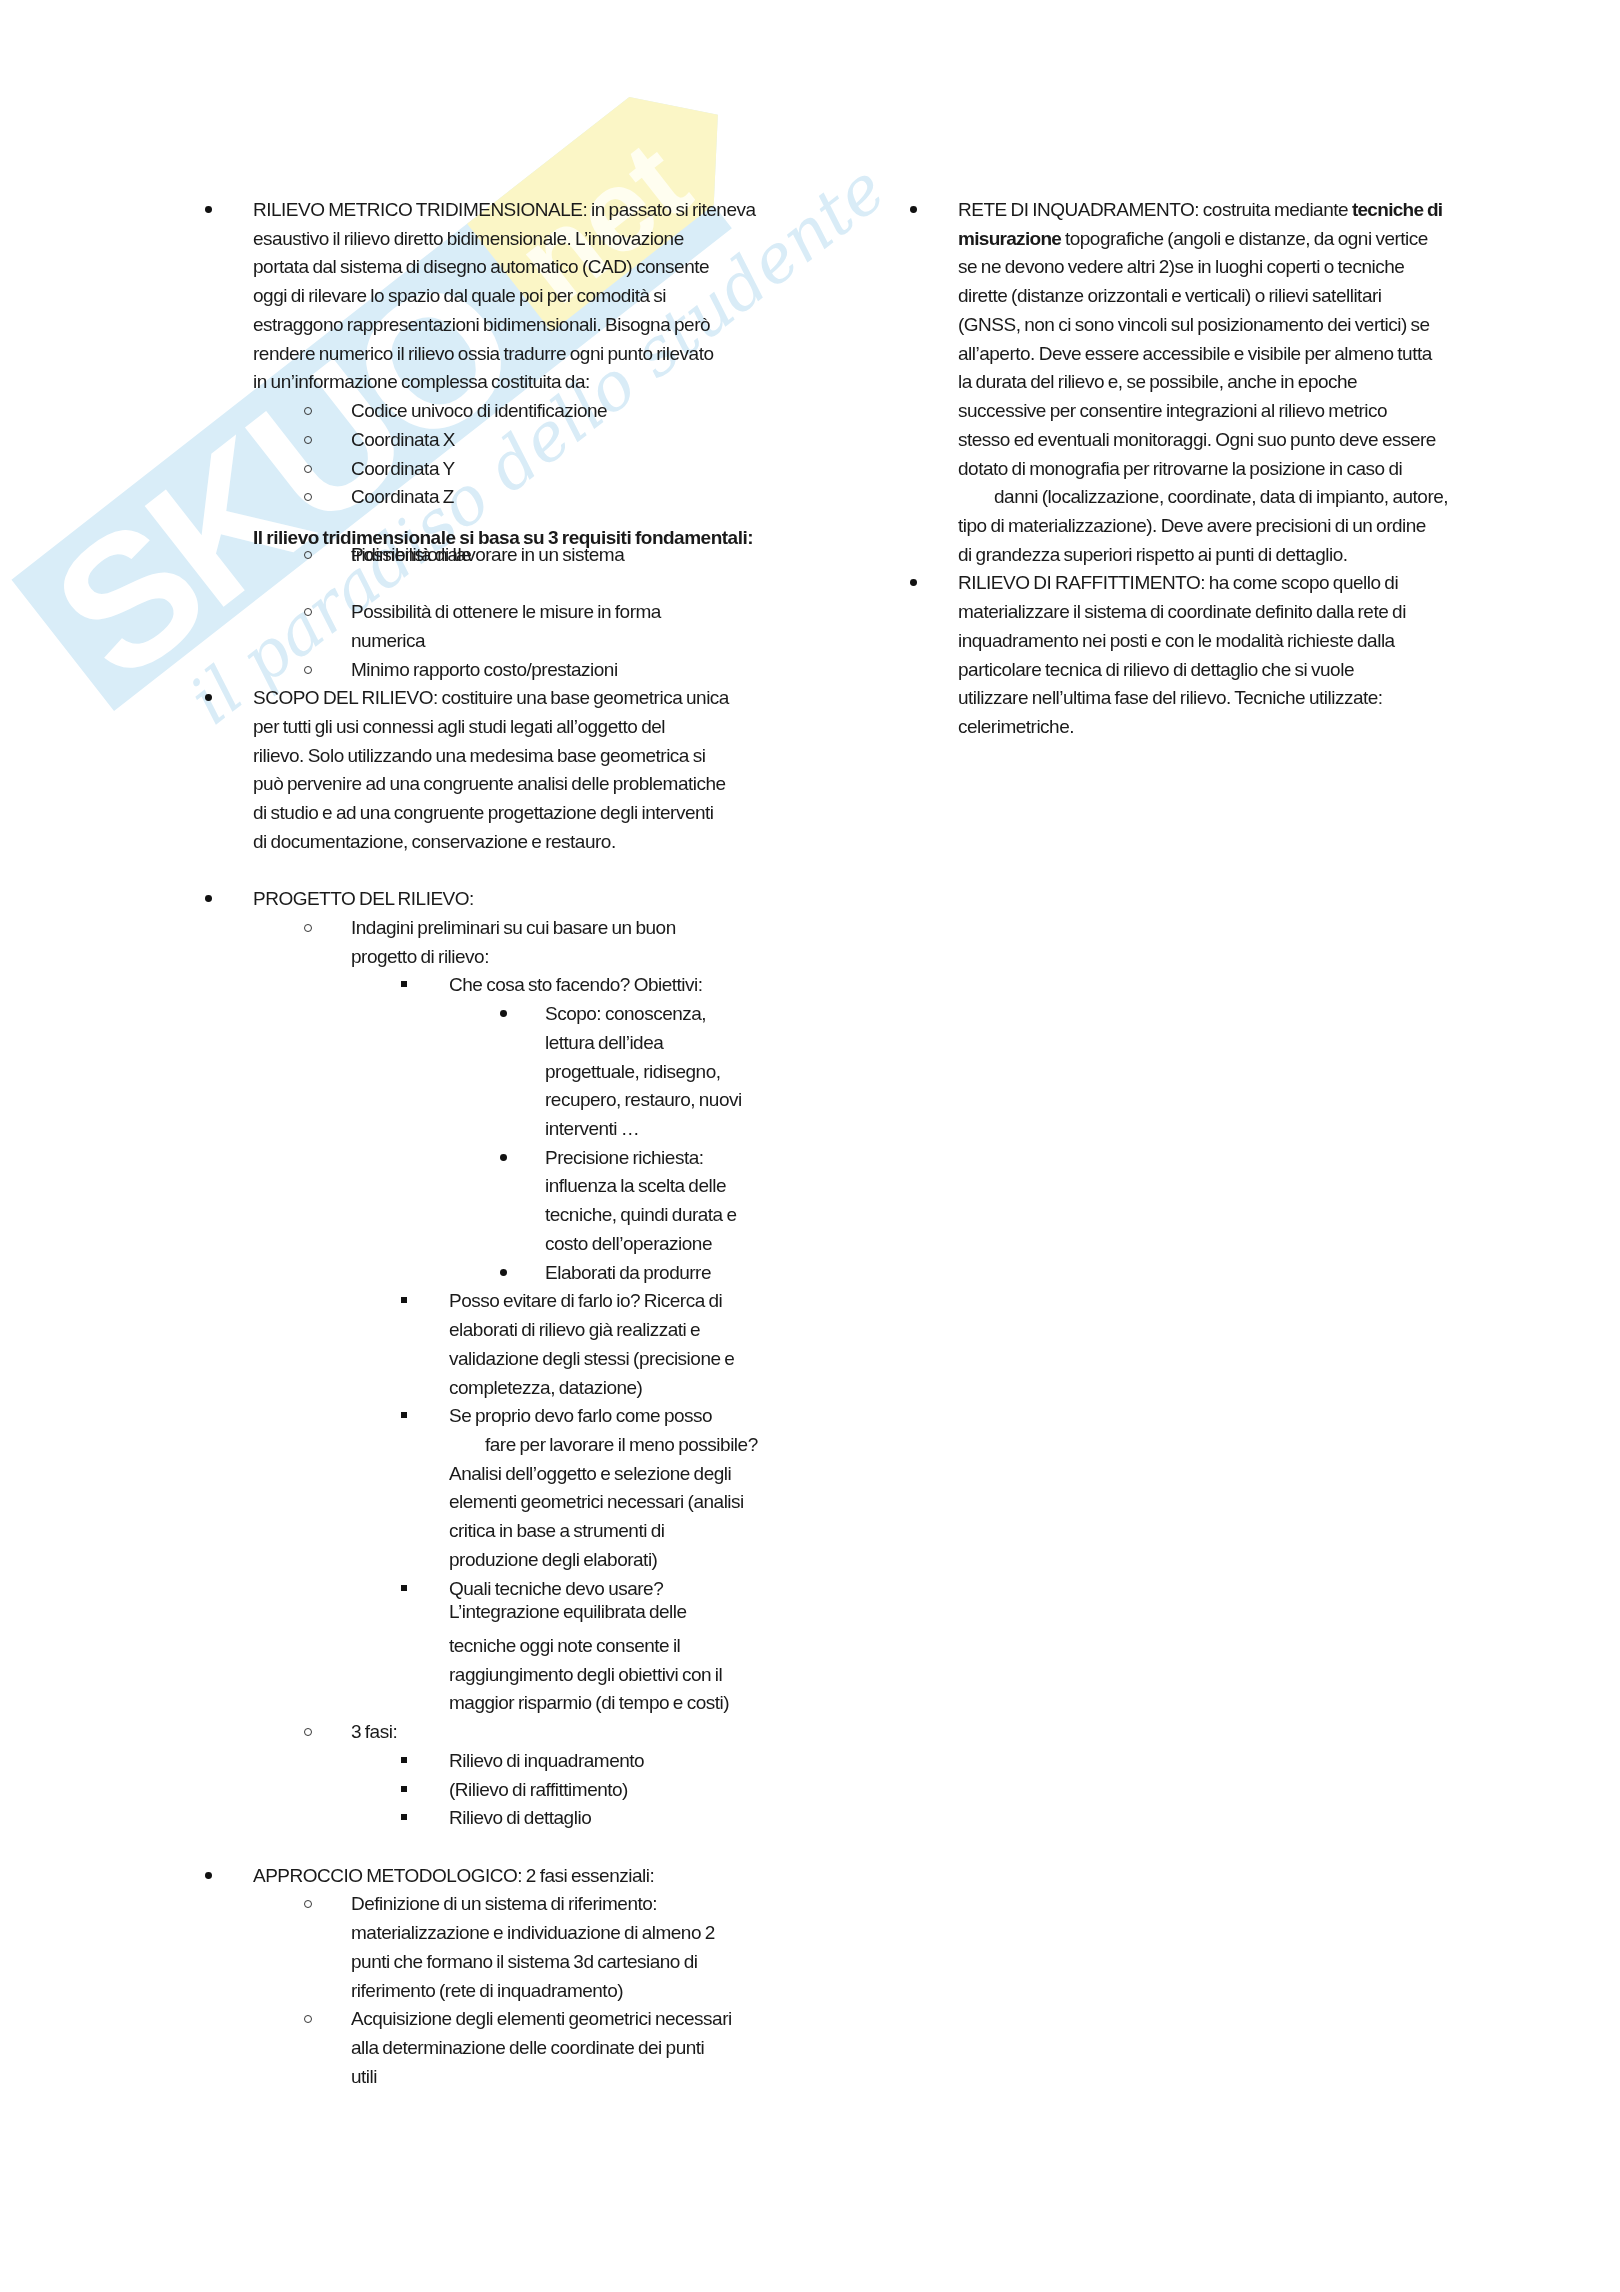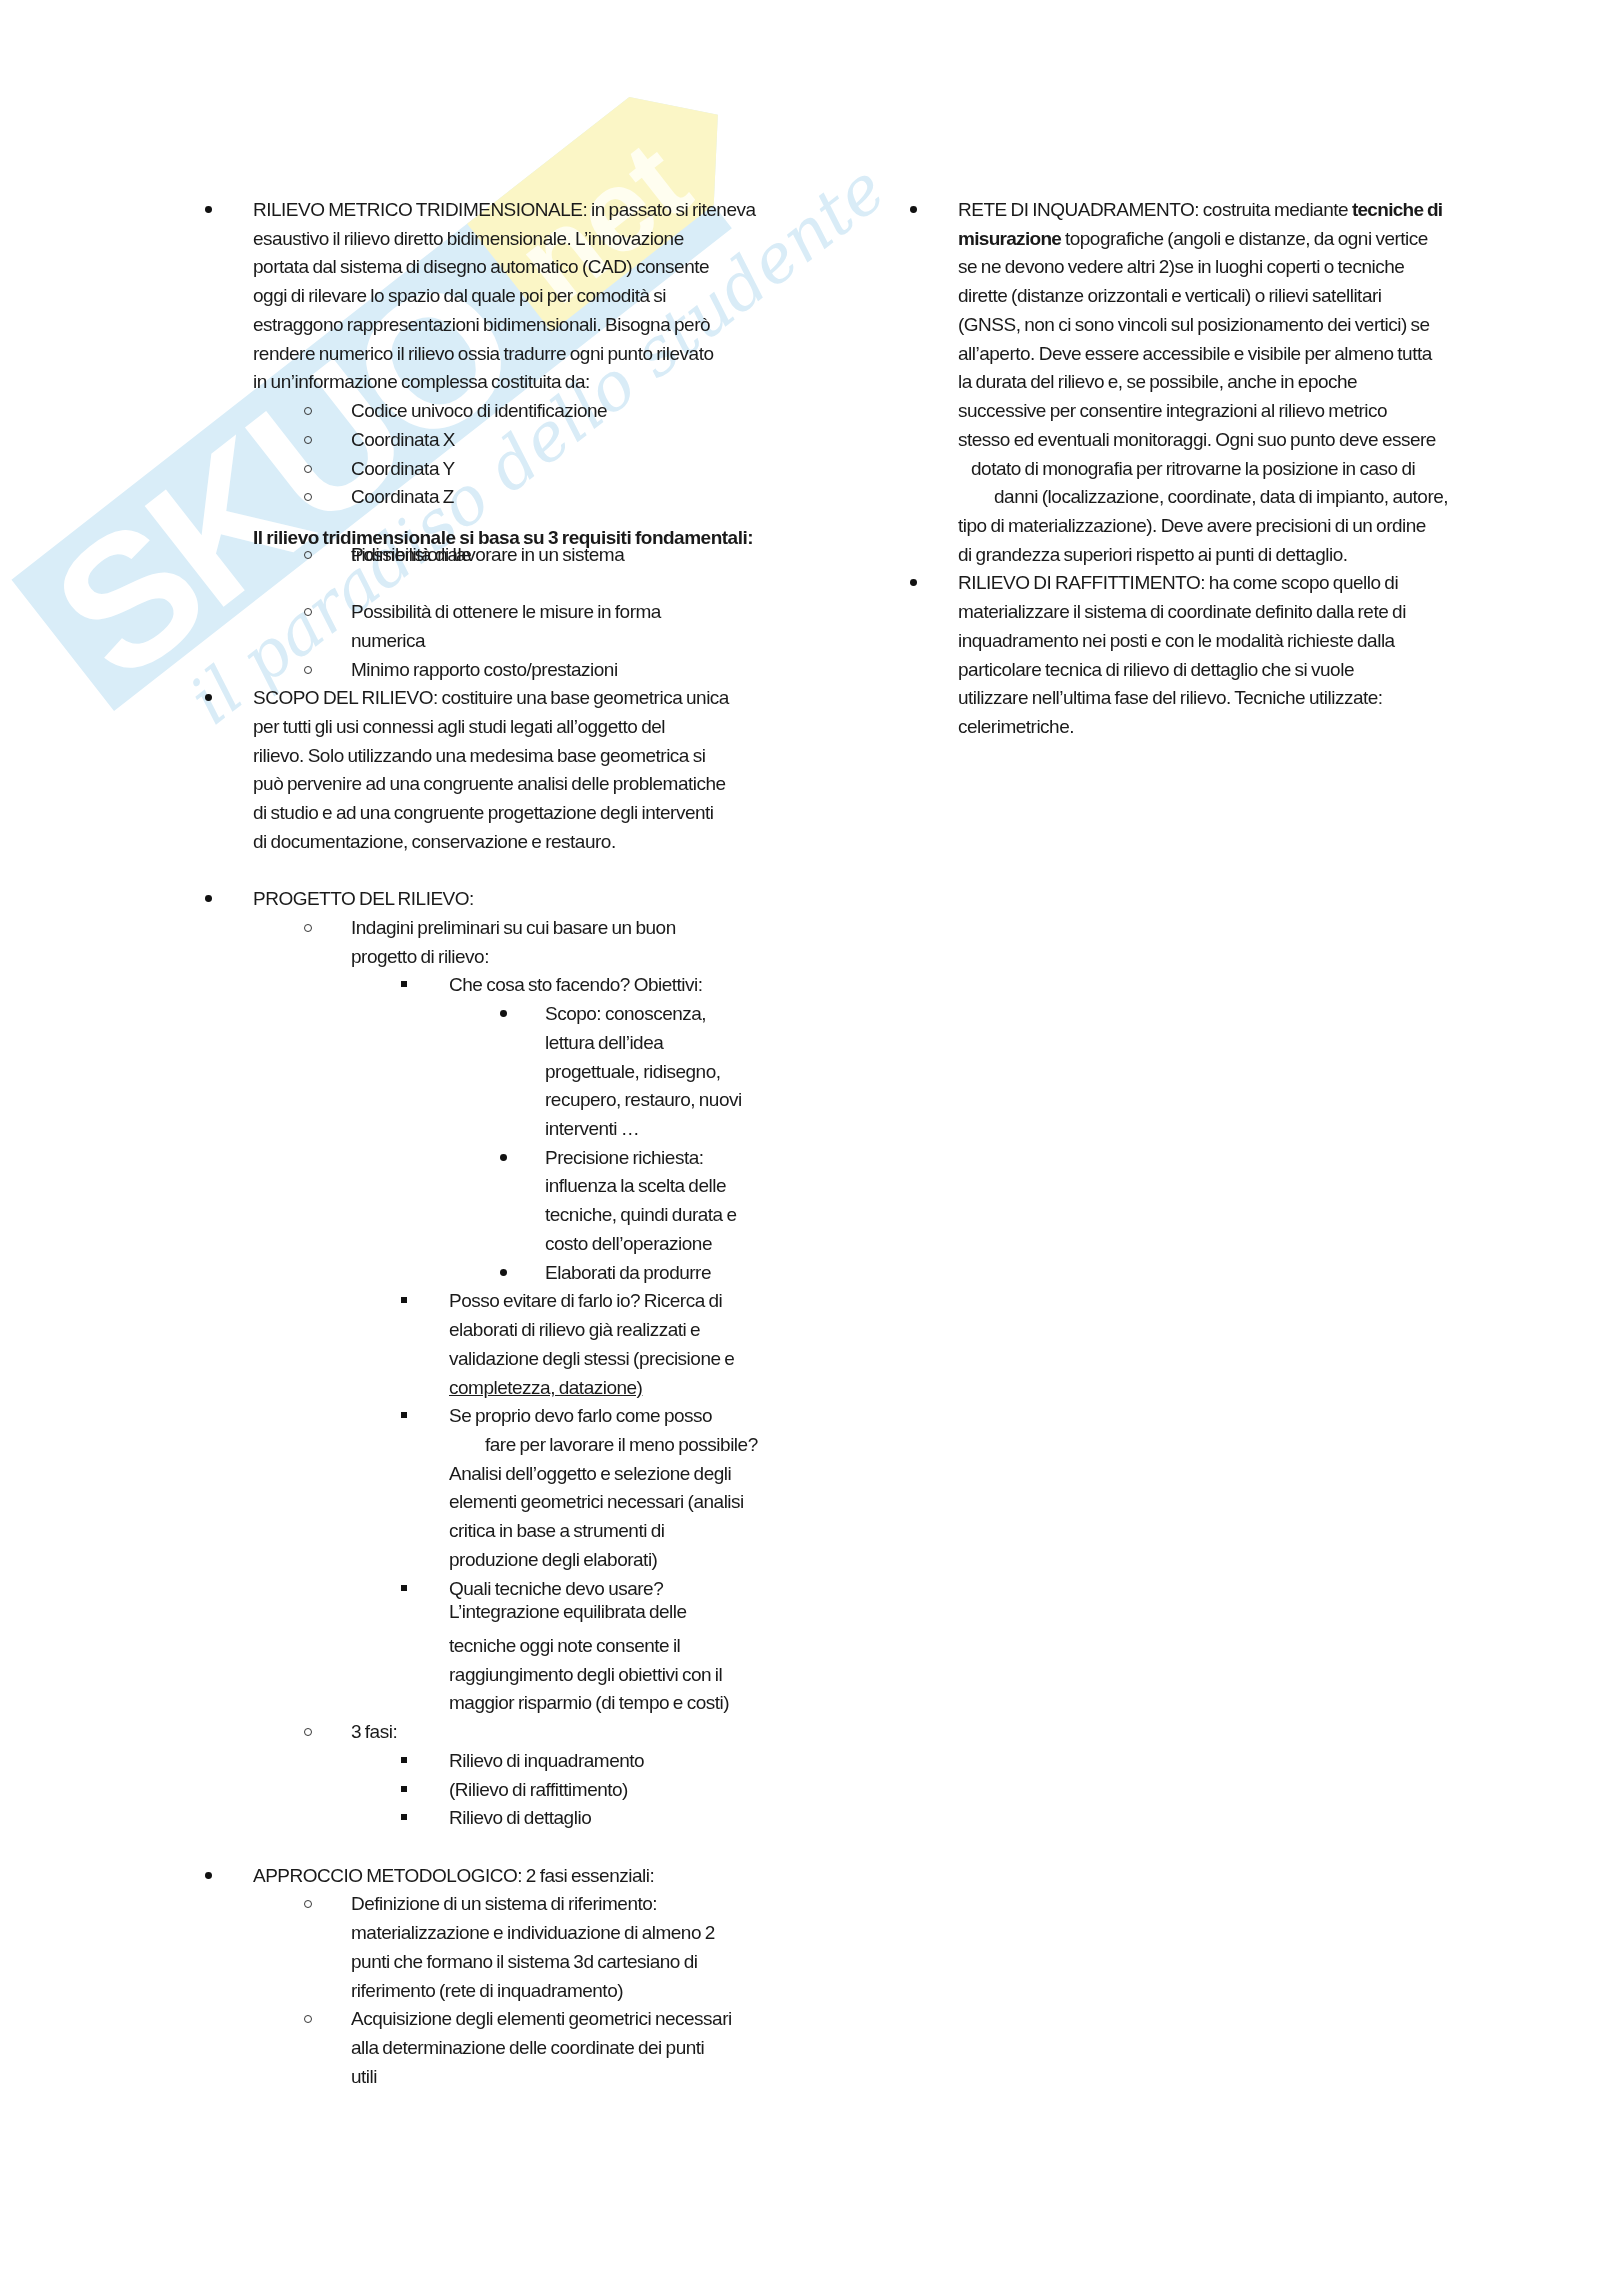--- a/index.html
+++ b/index.html
@@ -134,21 +134,21 @@
       </div>
       <div>
         <span class="mk mk-disc" style="left: 503px; top: 1258px;"></span>
         <div class="ln" style="left: 545px; top: 1258px;">Elaborati da produrre</div>
       </div>
       <div>
         <span class="mk mk-square" style="left: 404px; top: 1286px;"></span>
         <div class="ln" style="left: 449px; top: 1286px;">Posso evitare di farlo io? Ricerca di</div>
         <div class="ln" style="left: 449px; top: 1315px;">elaborati di rilievo già realizzati e</div>
         <div class="ln" style="left: 449px; top: 1344px;">validazione degli stessi (precisione e</div>
-        <div class="ln" style="left: 449px; top: 1373px; text-decoration: underline;">completezza, datazione)</div>
+        <div class="ln" style="left: 449px; top: 1373px;">completezza, datazione)</div>
       </div>
       <div>
         <span class="mk mk-square" style="left: 404px; top: 1401px;"></span>
         <div class="ln" style="left: 449px; top: 1401px;">Se proprio devo farlo come posso</div>
         <div class="ln" style="left: 449px; top: 1430px; margin-left: 36px;">fare per lavorare il meno possibile?</div>
         <div class="ln" style="left: 449px; top: 1459px;">Analisi dell’oggetto e selezione degli</div>
         <div class="ln" style="left: 449px; top: 1487px;">elementi geometrici necessari (analisi</div>
         <div class="ln" style="left: 449px; top: 1516px;">critica in base a strumenti di</div>
         <div class="ln" style="left: 449px; top: 1545px;">produzione degli elaborati)</div>
       </div>
@@ -199,21 +199,21 @@
         <span class="mk mk-disc" style="left: 913px; top: 195px;"></span>
         <div class="ln" style="left: 958px; top: 195px;">RETE DI INQUADRAMENTO: costruita mediante <b>tecniche di</b></div>
         <div class="ln" style="left: 958px; top: 224px;"><b>misurazione</b> topografiche (angoli e distanze, da ogni vertice</div>
         <div class="ln" style="left: 958px; top: 252px;">se ne devono vedere altri 2)se in luoghi coperti o tecniche</div>
         <div class="ln" style="left: 958px; top: 281px;">dirette (distanze orizzontali e verticali) o rilievi satellitari</div>
         <div class="ln" style="left: 958px; top: 310px; text-align: center;">(GNSS, non ci sono vincoli sul posizionamento dei vertici) se</div>
         <div class="ln" style="left: 958px; top: 339px;">all’aperto. Deve essere accessibile e visibile per almeno tutta</div>
         <div class="ln" style="left: 958px; top: 367px;">la durata del rilievo e, se possibile, anche in epoche</div>
         <div class="ln" style="left: 958px; top: 396px;">successive per consentire integrazioni al rilievo metrico</div>
         <div class="ln" style="left: 958px; top: 425px;">stesso ed eventuali monitoraggi. Ogni suo punto deve essere</div>
-        <div class="ln" style="left: 958px; top: 454px; margin-left: 13px;">dotato di monografia per ritrovarne la posizione in caso di</div>
+        <div class="ln" style="left: 958px; top: 454px;">dotato di monografia per ritrovarne la posizione in caso di</div>
         <div class="ln" style="left: 958px; top: 482px; margin-left: 36px;">danni (localizzazione, coordinate, data di impianto, autore,</div>
         <div class="ln" style="left: 958px; top: 511px;">tipo di materializzazione). Deve avere precisioni di un ordine</div>
         <div class="ln" style="left: 958px; top: 540px;">di grandezza superiori rispetto ai punti di dettaglio.</div>
       </div>
       <div>
         <span class="mk mk-disc" style="left: 913px; top: 568px;"></span>
         <div class="ln" style="left: 958px; top: 568px;">RILIEVO DI RAFFITTIMENTO: ha come scopo quello di</div>
         <div class="ln" style="left: 958px; top: 597px;">materializzare il sistema di coordinate definito dalla rete di</div>
         <div class="ln" style="left: 958px; top: 626px;">inquadramento nei posti e con le modalità richieste dalla</div>
         <div class="ln" style="left: 958px; top: 655px;">particolare tecnica di rilievo di dettaglio che si vuole</div>

